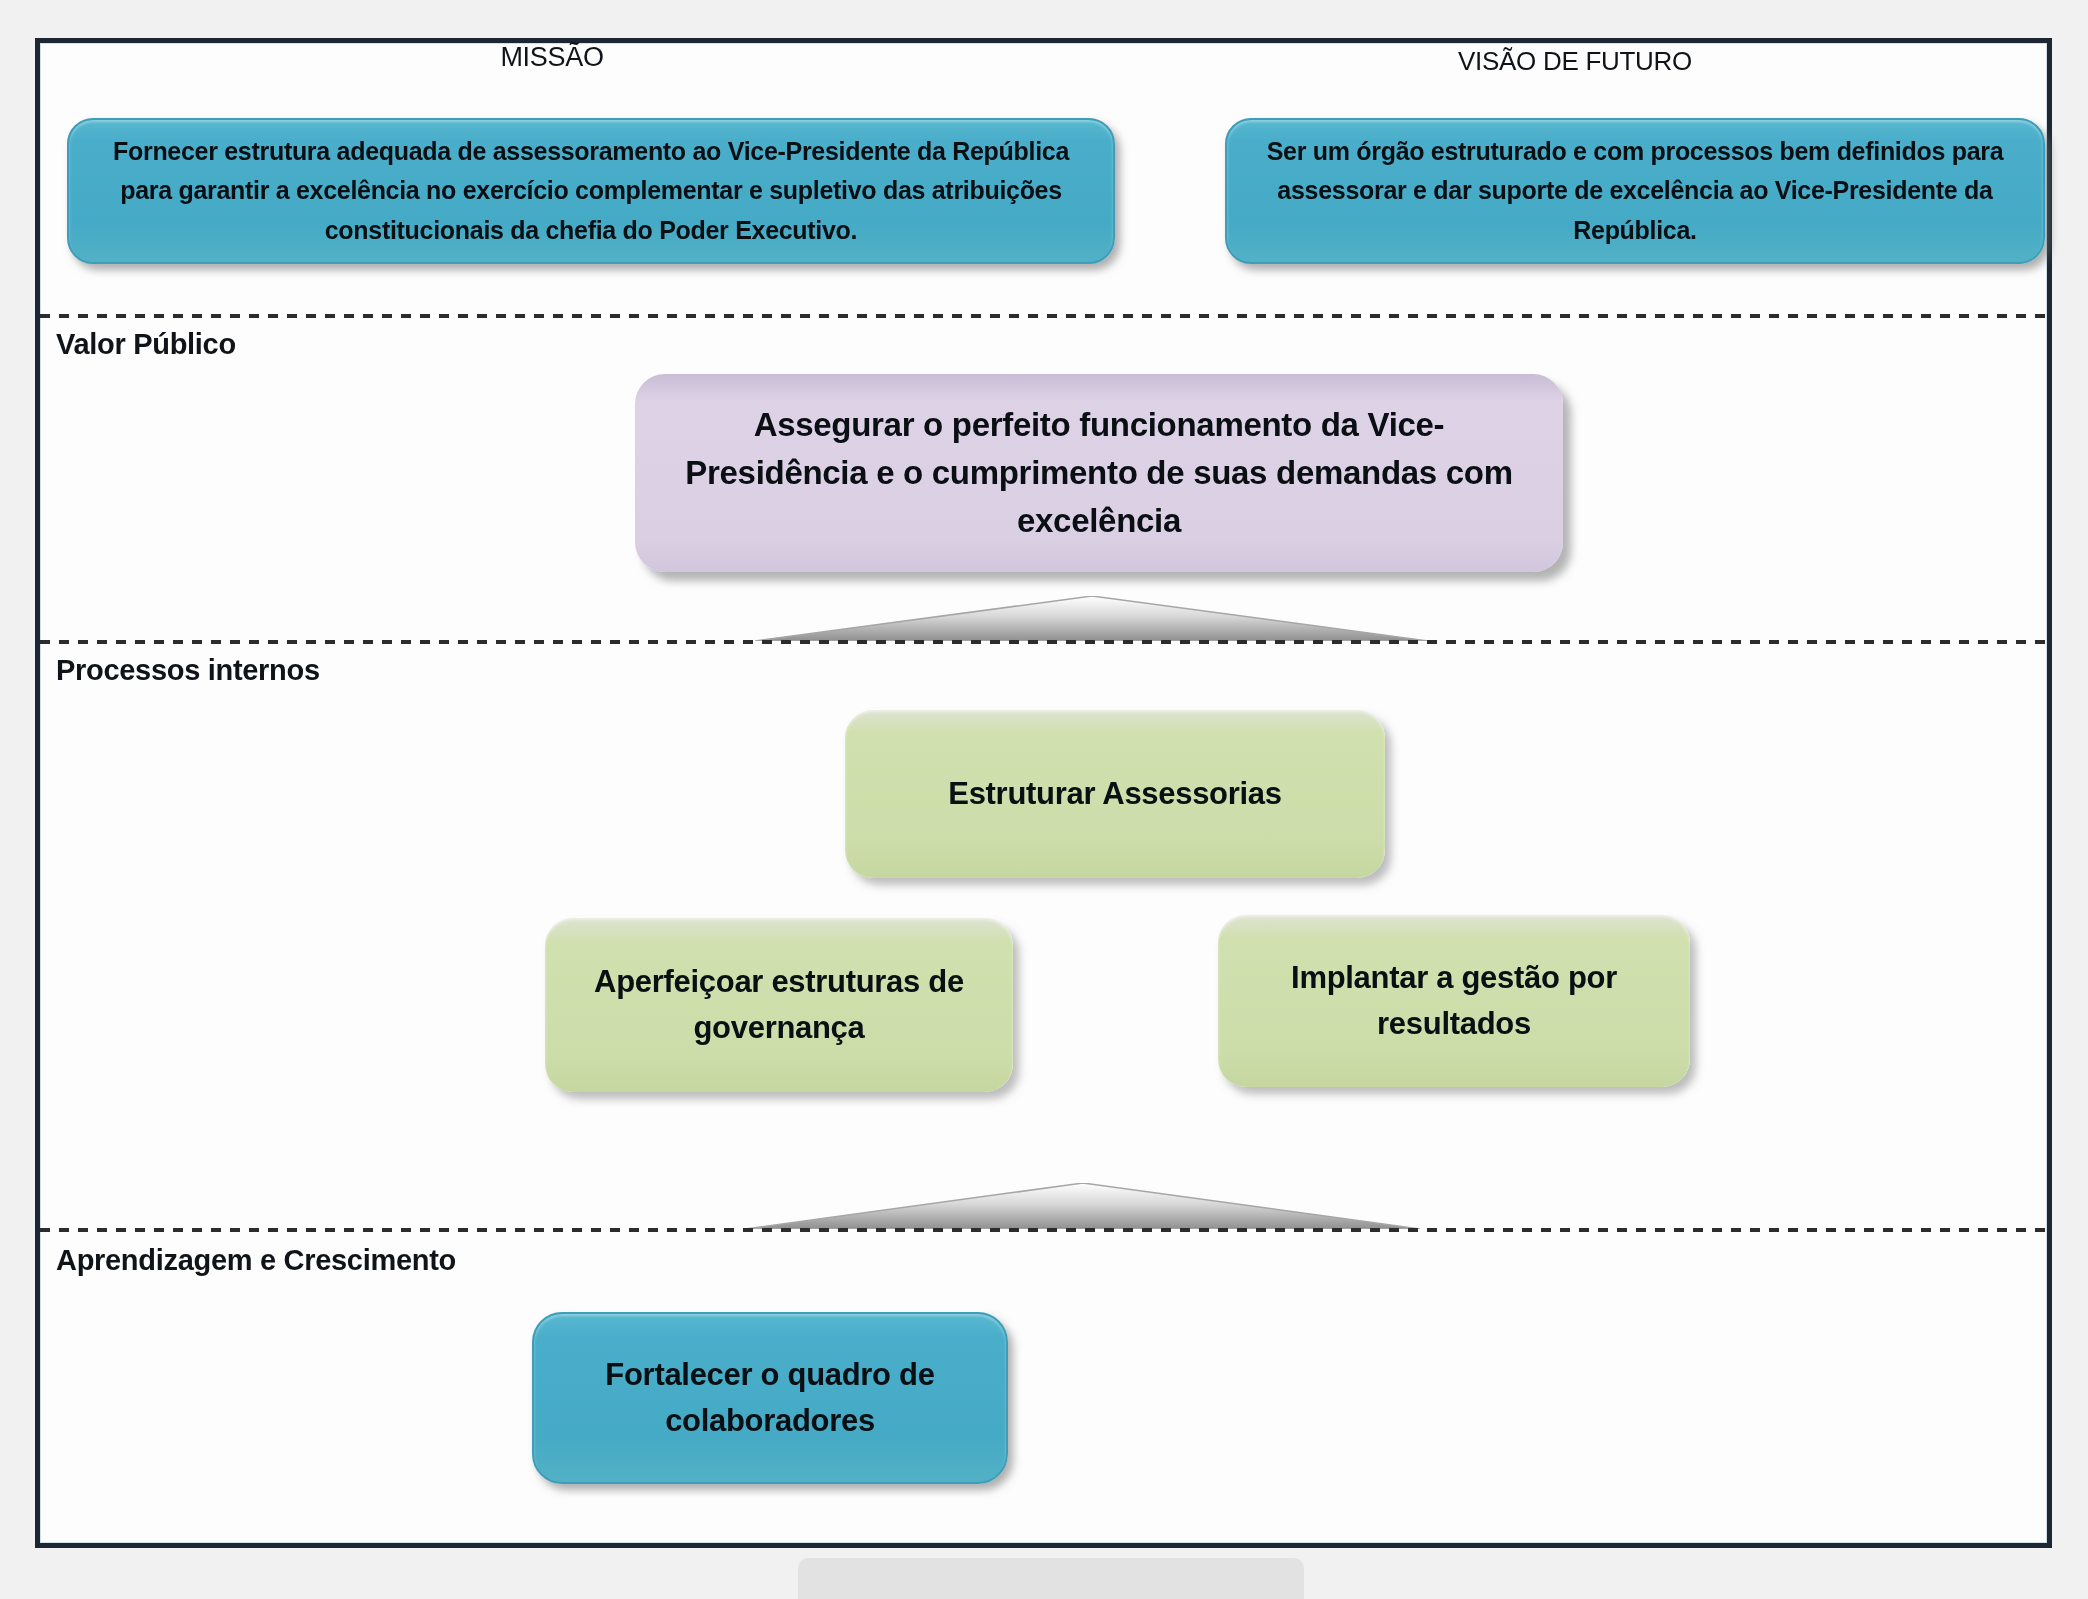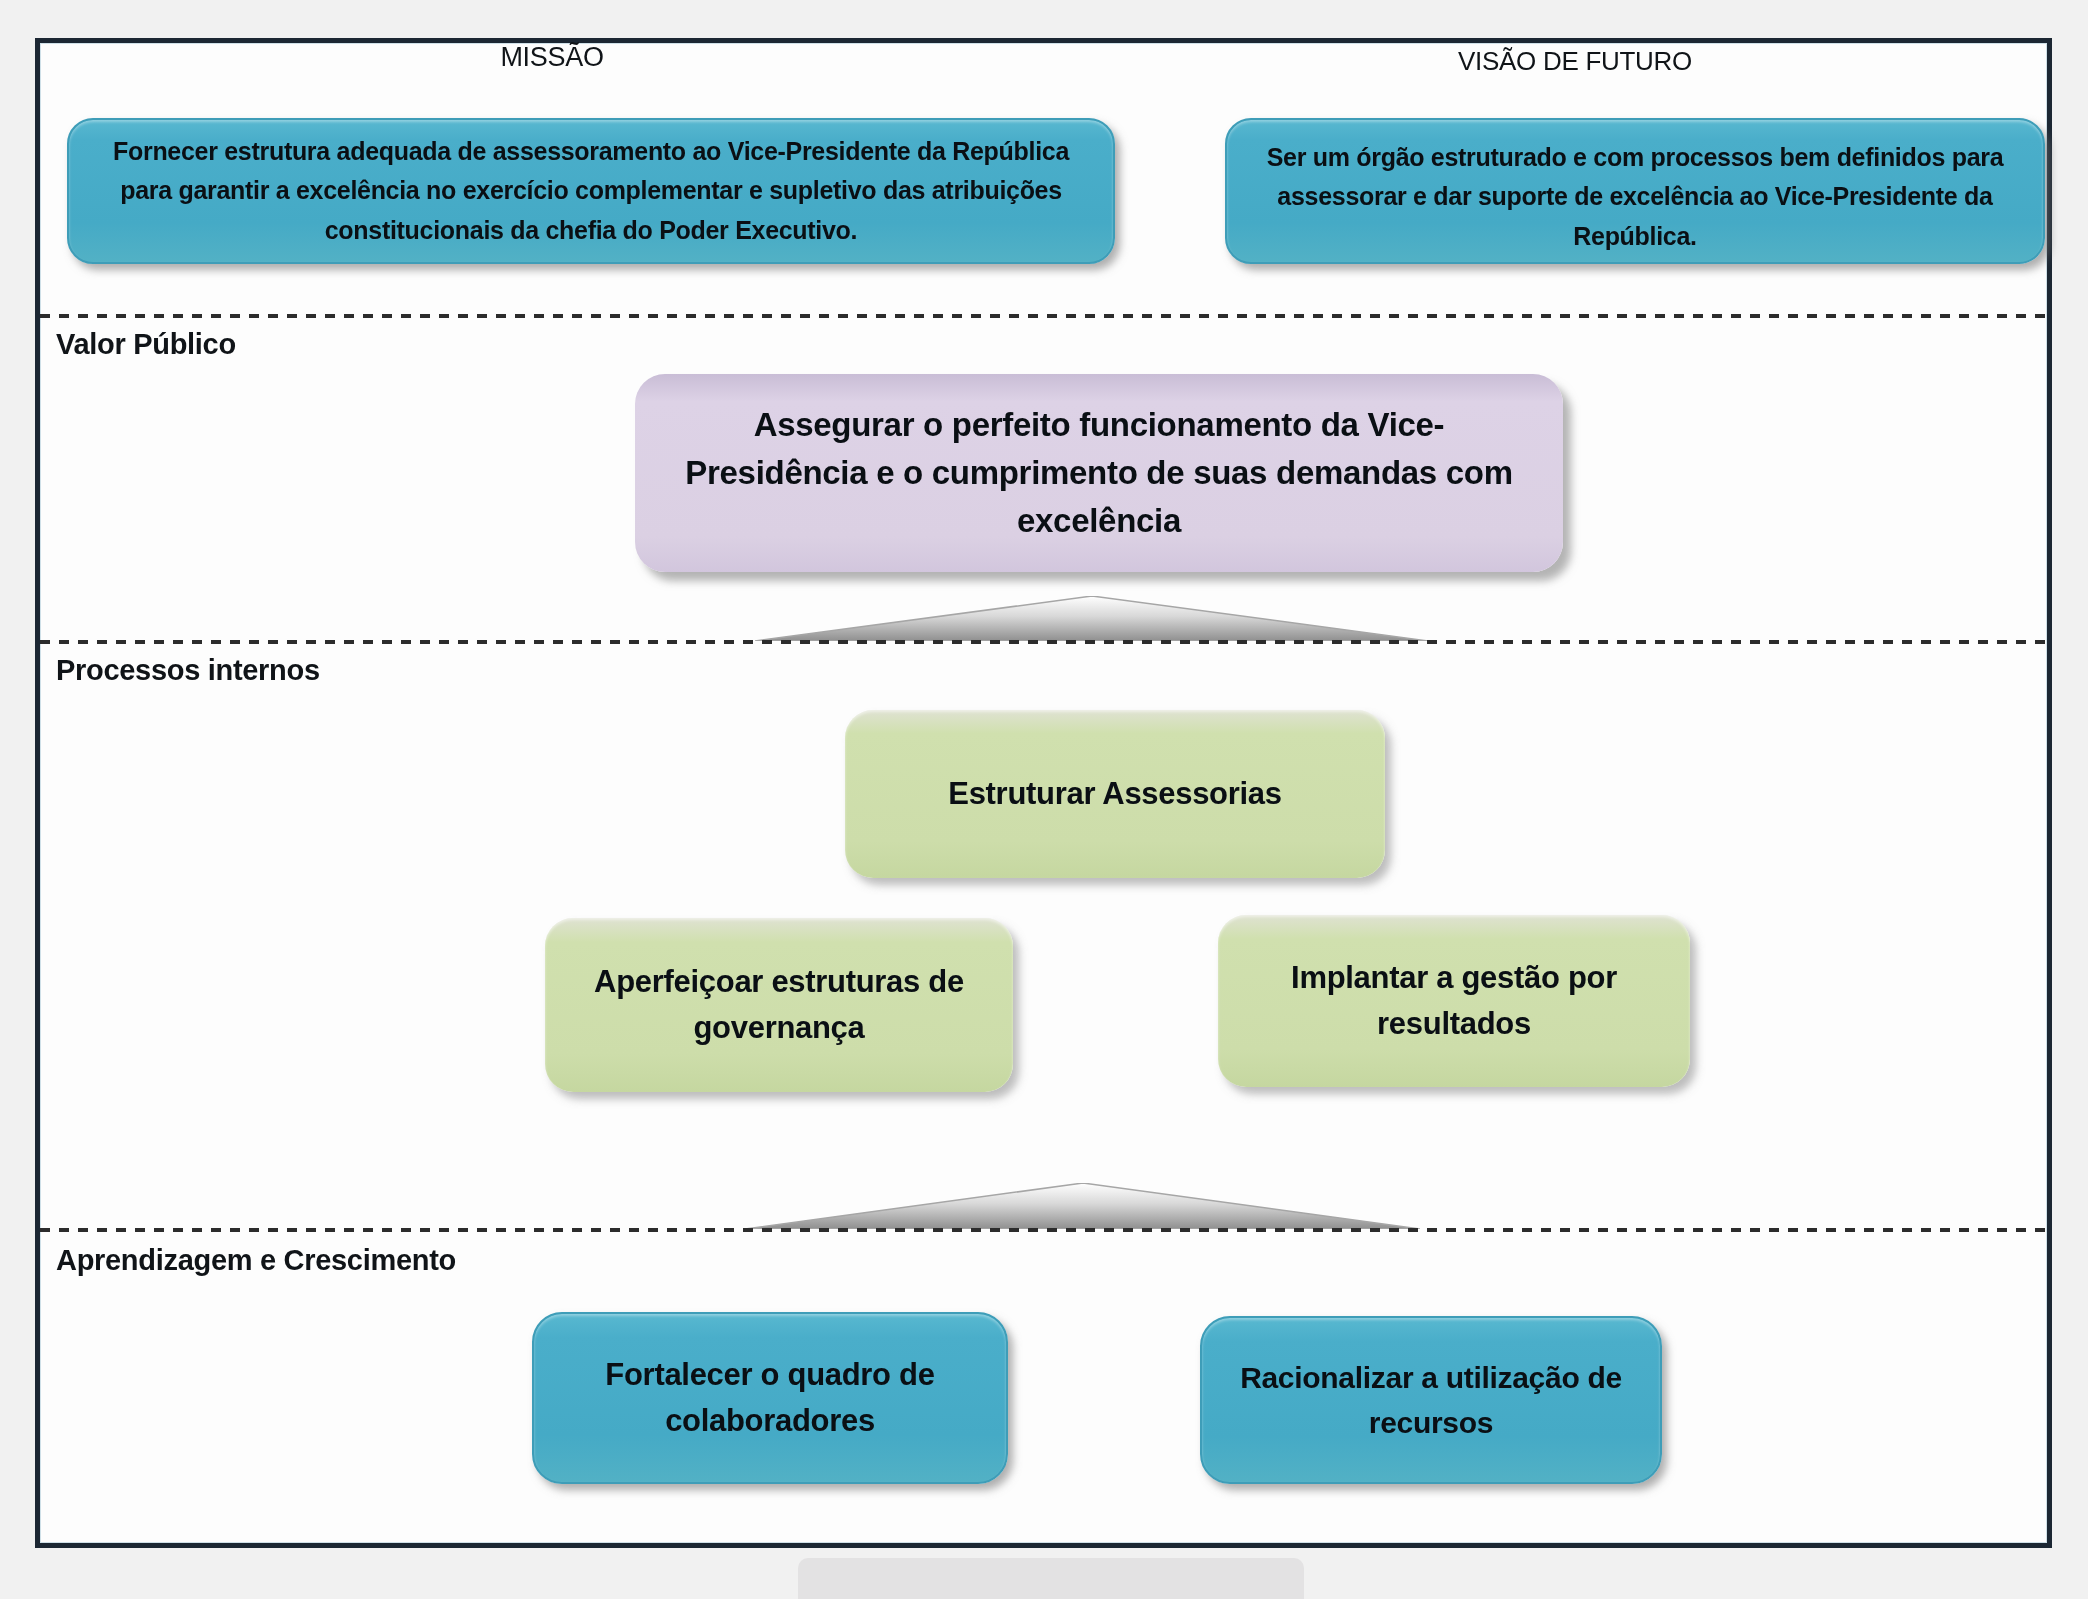--- a/index.html
+++ b/index.html
@@ -83,21 +83,21 @@
 <div class="canvas">
 
   <div class="frame"></div>
 
   <div class="hdr-label" style="left:67px;top:42px;width:970px;">MISSÃO</div>
   <div class="hdr-label" style="left:1185px;top:46px;width:780px;font-size:26px;">VISÃO DE FUTURO</div>
 
   <div class="obox teal" style="left:67px;top:118px;width:1048px;height:146px;padding:6px 22px;font-size:25px;line-height:1.58;">
     <span>Fornecer estrutura adequada de assessoramento ao Vice-Presidente da República para garantir a excelência no exercício complementar e supletivo das atribuições constitucionais da chefia do Poder Executivo.</span>
   </div>
-  <div class="obox teal" style="left:1225px;top:118px;width:820px;height:146px;padding:6px 22px;font-size:25px;line-height:1.58;align-items:flex-end;">
+  <div class="obox teal" style="left:1225px;top:118px;width:820px;height:146px;padding:6px 22px;font-size:25px;line-height:1.58;">
     <span>Ser um órgão estruturado e com processos bem definidos para assessorar e dar suporte de excelência ao Vice-Presidente da República.</span>
   </div>
 
   <div class="divider" style="top:314px;"></div>
   <div class="sec-label" style="left:56px;top:328px;">Valor Público</div>
 
   <div class="obox lavender" style="left:635px;top:374px;width:928px;height:198px;padding:8px 30px;font-size:33px;line-height:1.46;">
     <span>Assegurar o perfeito funcionamento da Vice-Presidência e o cumprimento de suas demandas com excelência</span>
   </div>
 
@@ -138,19 +138,16 @@
     <polygon points="0,46 338,0 675,46" fill="url(#tg2)" stroke="#a6a6a6" stroke-width="1.5"></polygon>
   </svg>
 
   <div class="divider" style="top:1228px;"></div>
   <div class="sec-label" style="left:56px;top:1244px;">Aprendizagem e Crescimento</div>
 
   <div class="obox teal" style="left:532px;top:1312px;width:476px;height:172px;padding:16px 20px;font-size:31px;line-height:1.5;border-radius:30px;">
     <span>Fortalecer o quadro de colaboradores</span>
   </div>
 
-  <div class="obox teal" style="left:1200px;top:1316px;width:462px;height:168px;padding:8px 14px;font-size:30px;line-height:1.5;border-radius:30px;">
-    <span>Racionalizar a utilização de recursos</span>
-  </div>
 
   <div class="gray-bar"></div>
 
 </div>
 
 </body></html>

